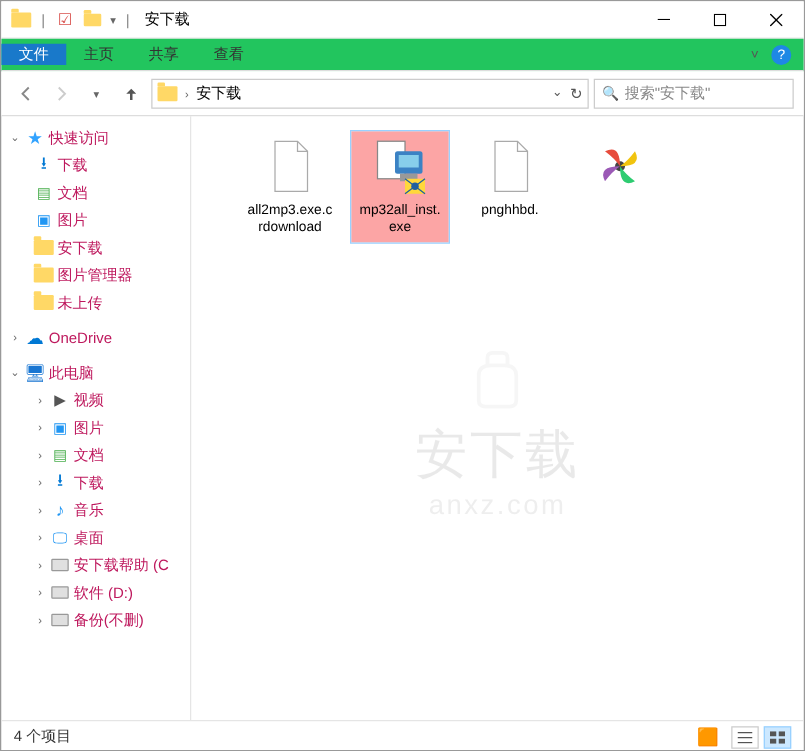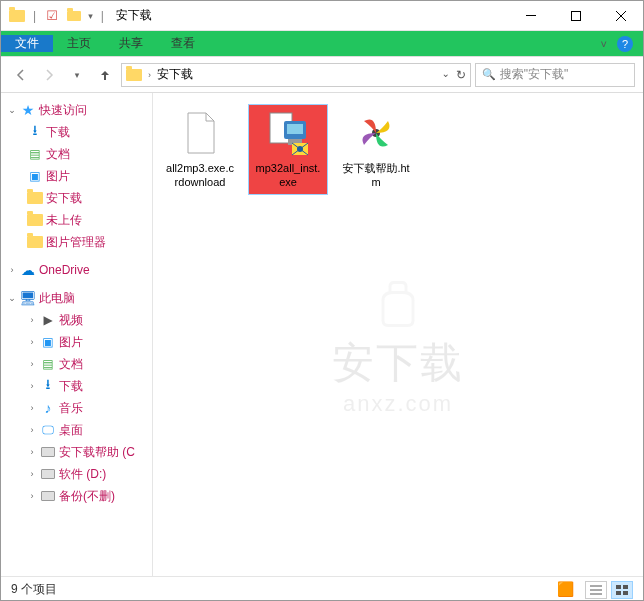--- a/index.html
+++ b/index.html
@@ -31,23 +31,23 @@
 .body { display: flex; height: calc(601px - 30px - 26px - 36px - 26px); }
 .sidebar { width: 152px; border-right: 1px solid #e5e5e5; overflow-y: auto; padding-top: 6px; font-size: 12px; }
 .tree-item { display: flex; align-items: center; height: 22px; padding-left: 8px; gap: 3px; cursor: default; white-space: nowrap; }
 .tree-item.top { padding-left: 6px; }
 .tree-item.sub { padding-left: 26px; }
 .tree-exp { width: 10px; text-align: center; color: #666; font-size: 9px; }
 .tree-ico { width: 16px; height: 16px; display: flex; align-items: center; justify-content: center; }
 .tree-label { color: #be185d; }
 
 .content { flex: 1; position: relative; padding: 12px 8px; }
-.file-grid { display: flex; gap: 10px; flex-wrap: wrap; }
+.file-grid { display: flex; gap: 10px; flex-wrap: wrap; margin-left: 32px; }
 .file-item { width: 78px; display: flex; flex-direction: column; align-items: center; padding: 4px; }
-.file-item.selected { background: #ef4444; outline: 1px solid #99d1ff; }
+.file-item.selected { background: #fca5a5; outline: 1px solid #99d1ff; }
 .file-icon { width: 48px; height: 48px; display: flex; align-items: center; justify-content: center; margin-bottom: 4px; }
 .file-name { font-size: 11px; text-align: center; word-break: break-all; line-height: 1.3; color: #000; }
 
 .watermark { position: absolute; left: 50%; top: 50%; transform: translate(-50%, -40%); opacity: 0.12; pointer-events: none; text-align: center; }
 .watermark .wm-main { font-size: 42px; color: #555; font-weight: 300; letter-spacing: 2px; }
 .watermark .wm-sub { font-size: 22px; color: #777; letter-spacing: 2px; }
 
 .statusbar { height: 26px; border-top: 1px solid #e5e5e5; display: flex; align-items: center; padding: 0 10px; font-size: 12px; color: #333; }
 .status-right { margin-left: auto; display: flex; gap: 4px; }
 .view-btn { width: 22px; height: 18px; border: 1px solid #ccc; display: flex; align-items: center; justify-content: center; }
@@ -179,27 +179,27 @@
         <div class="tree-item sub">
           <span class="tree-ico">
             <span class="ico-folder"></span>
           </span>
           <span class="tree-label">安下载</span>
         </div>
         <div class="tree-item sub">
           <span class="tree-ico">
             <span class="ico-folder"></span>
           </span>
+          <span class="tree-label">图片管理器</span>
+        </div>
+        <div class="tree-item sub">
+          <span class="tree-ico">
+            <span class="ico-folder"></span>
+          </span>
           <span class="tree-label">未上传</span>
-        </div>
-        <div class="tree-item sub">
-          <span class="tree-ico">
-            <span class="ico-folder"></span>
-          </span>
-          <span class="tree-label">图片管理器</span>
         </div>
       </div>
 
     <div style="height:6px"></div>
     <div class="tree-item top">
       <span class="tree-exp">›</span>
       <span class="tree-ico ico-cloud">☁</span>
       <span class="tree-label">OneDrive</span>
     </div>
 
@@ -297,42 +297,50 @@
       <path d="M28 34 L44 34 L44 46 L28 46 Z" fill="#ffd83b"></path>
       <path d="M28 34 L44 46 M44 34 L28 46" stroke="#1e5fa0" stroke-width="1"></path>
       <circle cx="36" cy="40" r="3" fill="#1e5fa0"></circle>
     </svg>
           </div>
           <div class="file-name">mp32all_inst.exe</div>
         </div>
         <div class="file-item">
           <div class="file-icon">
             <svg width="48" height="48">
+              <path d="M12 4 L30 4 L38 12 L38 44 L12 44 Z" fill="#fff" stroke="#aaa"></path>
+              <path d="M30 4 L30 12 L38 12" fill="none" stroke="#aaa"></path>
+            </svg>
+          </div>
+          <div class="file-name">pnghhbd.</div>
+        </div>
+        <div class="file-item">
+          <div class="file-icon">
+            <svg width="48" height="48">
       <circle cx="24" cy="24" r="4" fill="#444"></circle>
       <path d="M24 24 Q24 6 12 12 Q20 18 24 24" fill="#e74c3c"></path>
       <path d="M24 24 Q42 24 36 12 Q30 20 24 24" fill="#f1c40f"></path>
       <path d="M24 24 Q24 42 36 36 Q28 30 24 24" fill="#2ecc71"></path>
       <path d="M24 24 Q6 24 12 36 Q18 28 24 24" fill="#9b59b6"></path>
     </svg>
           </div>
-          <div class="file-name">安下载帮助.htm</div>
         </div>
       </div>
     <div class="watermark">
       <svg width="60" height="50" style="opacity:.6">
           <path d="M15 20 Q15 12 25 12 L35 12 Q45 12 45 20 L45 40 Q45 45 40 45 L20 45 Q15 45 15 40 Z M22 12 L22 6 Q22 2 26 2 L34 2 Q38 2 38 6 L38 12" fill="none" stroke="#888" stroke-width="3"></path>
         </svg>
       <div class="wm-main">安下载</div>
       <div class="wm-sub">anxz.com</div>
     </div>
   </div>
 </div>
 
 <div class="statusbar">
-  <span>9 个项目</span>
+  <span>4 个项目</span>
   <div class="status-right">
     <span style="color:#e67e22;font-size:14px;margin-right:6px">🟧</span>
     <div class="view-btn">
       <svg width="12" height="10">
           <line x1="0" y1="1" x2="12" y2="1" stroke="#555"></line>
           <line x1="0" y1="5" x2="12" y2="5" stroke="#555"></line>
           <line x1="0" y1="9" x2="12" y2="9" stroke="#555"></line>
         </svg>
     </div>
     <div class="view-btn active">

